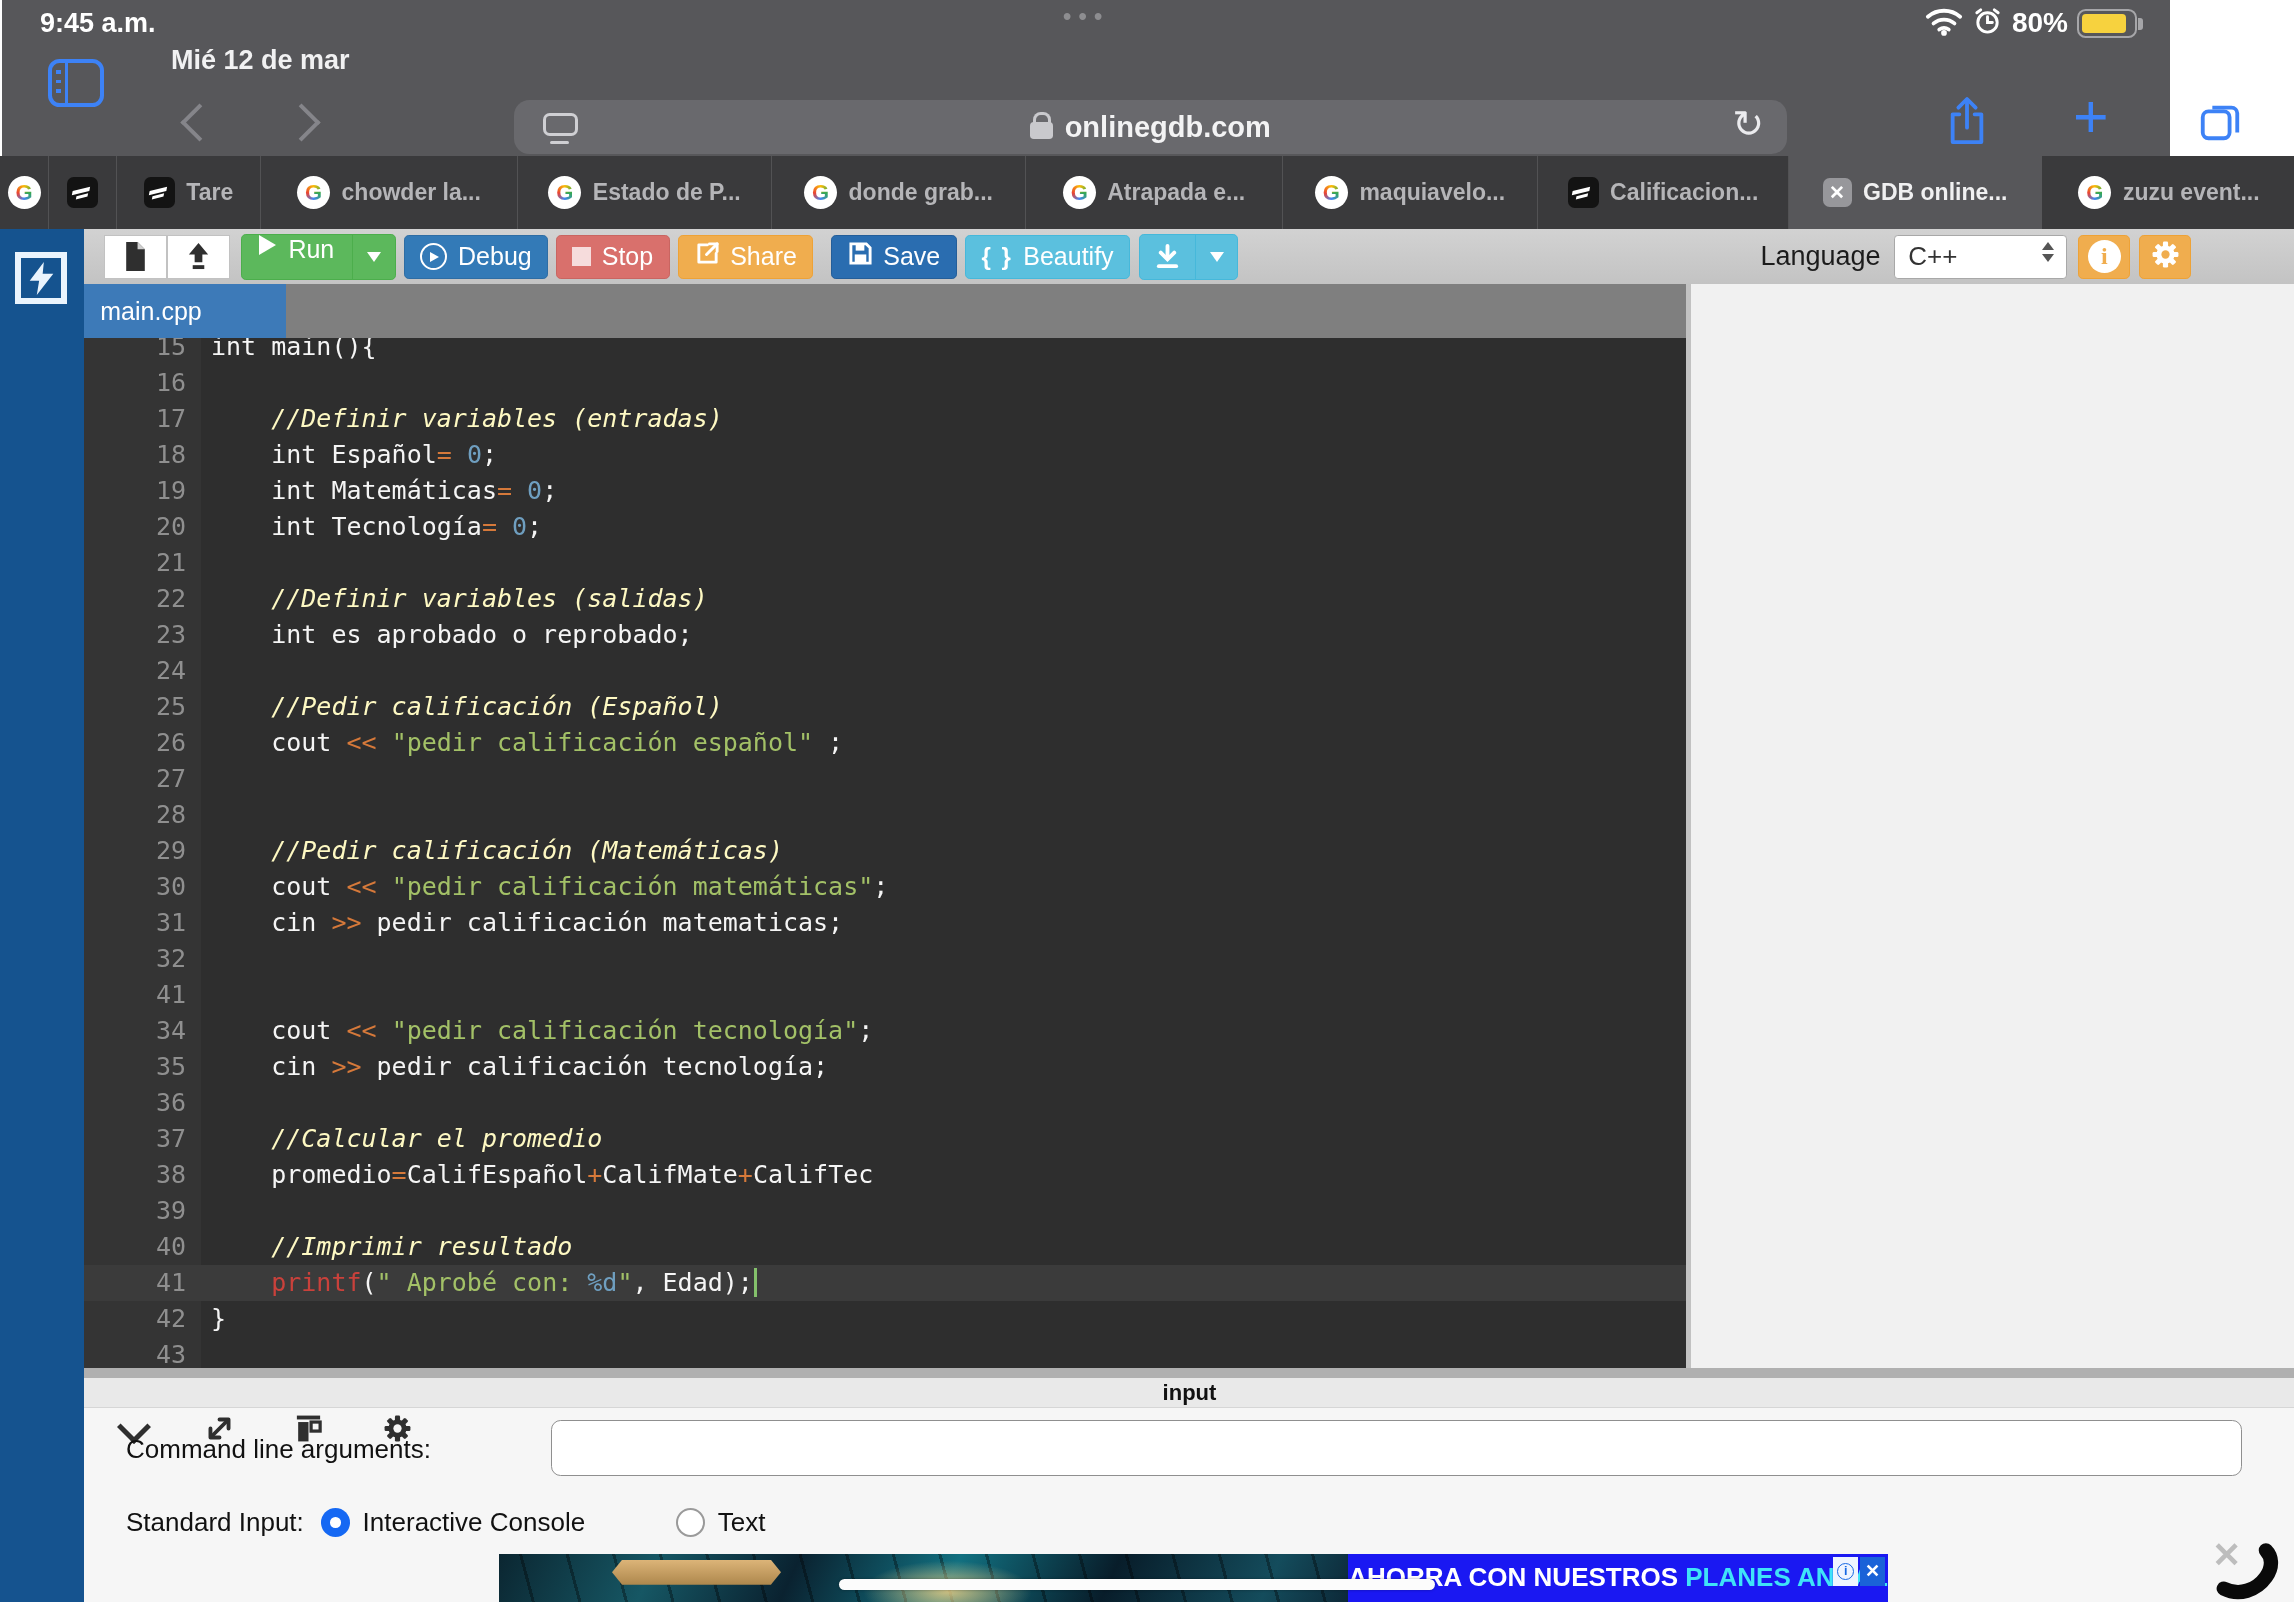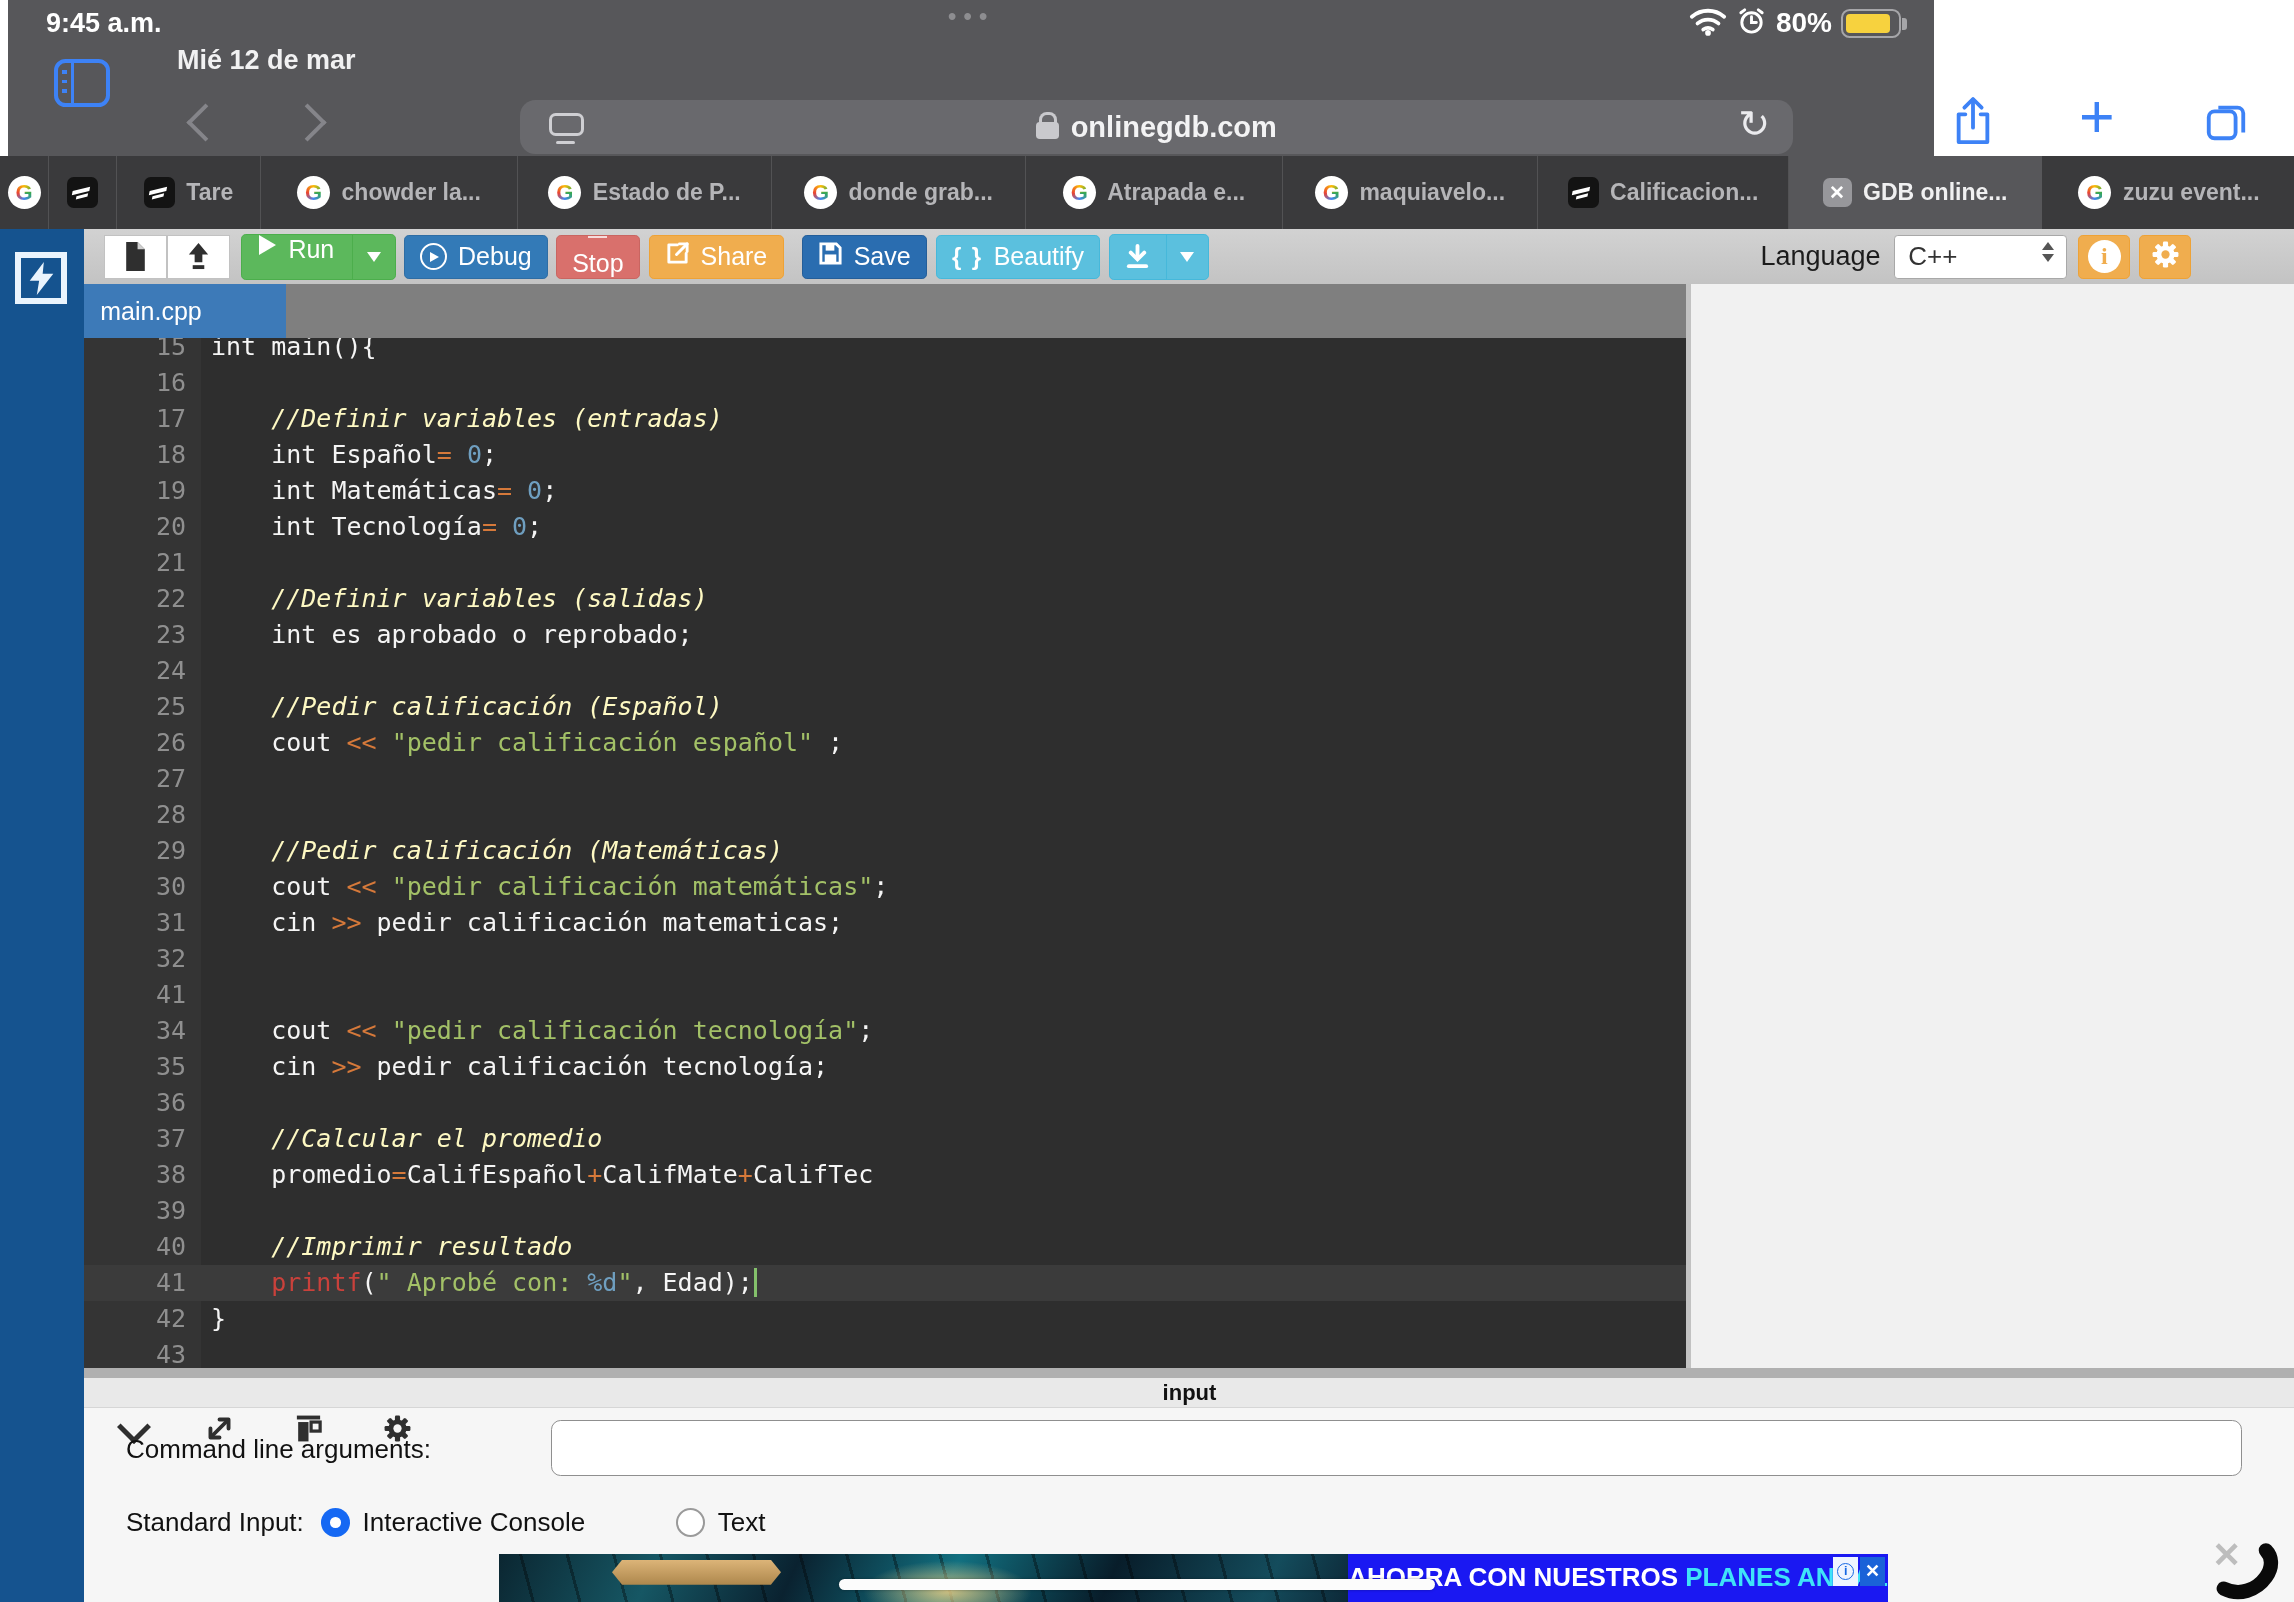--- a/index.html
+++ b/index.html
@@ -1,19 +1,19 @@
 <!DOCTYPE html>
 <html><head>
 <meta charset="utf-8">
 <style>
   html,body{margin:0;padding:0;}
   body{width:2294px;height:1602px;position:relative;overflow:hidden;background:#fff;
        font-family:"Liberation Sans", sans-serif;-webkit-font-smoothing:antialiased;}
   
-  .top-chrome{position:absolute;left:8px;top:0;width:1926px;height:156px;background:#57575a;}
+  .top-chrome{position:absolute;left:2px;top:0;width:2168px;height:156px;background:#57575a;}
   .status{position:absolute;left:0;top:0;width:100%;height:44px;color:#fff;}
   .st-time{position:absolute;left:38px;top:7.7px;font-size:27px;font-weight:700;}
   .st-date{position:absolute;left:169px;top:7.7px;font-size:27px;font-weight:600;color:#f1f1f2;margin-top:37px;}
   .st-dots{position:absolute;left:50%;top:1.9px;transform:translateX(-50%);color:#8d8d90;font-size:25px;letter-spacing:6.7px;}
   .st-right{position:absolute;right:33px;top:5.8px;display:flex;align-items:center;gap:9px;}
   .st-batt-pct{font-size:28px;font-weight:600;}
   .battery{width:60px;height:29px;border:2.9px solid #a6a6a9;border-radius:8.6px;position:relative;box-sizing:border-box;}
   .battery .fill{position:absolute;left:2.9px;top:2.9px;bottom:2.9px;width:78%;background:#f7d23e;border-radius:3.8px;}
   .battery .nub{position:absolute;right:-7.7px;top:7.7px;width:4.8px;height:11.5px;background:#a6a6a9;border-radius:0 2.9px 2.9px 0;}
   .nav{position:absolute;left:0;top:44px;width:100%;height:111px;}
@@ -52,21 +52,21 @@
   .rail-logo{position:absolute;left:15.4px;top:23px;width:52px;height:52px;border:6.7px solid #eaf4fd;display:flex;align-items:center;justify-content:center;box-sizing:border-box;}
   
   .gdb-toolbar{position:absolute;left:84px;top:229px;width:2211px;height:56px;background:linear-gradient(#d2d2d2,#c3c3c3);
                border-bottom:1.9px solid #969696;display:flex;align-items:center;box-sizing:border-box;}
   .icon-btn{width:63px;height:44px;background:#fff;border:1px solid #c2c2c2;display:flex;align-items:center;justify-content:center;box-sizing:border-box;}
   .btn{display:flex;align-items:center;gap:10.6px;height:44px;padding:0 15.4px;border-radius:4.8px;color:#fff;font-size:25px;font-weight:500;box-sizing:border-box;}
   .btn-run{background:#5cb85c;border:1px solid #4cae4c;padding:0;display:flex;align-items:center;height:44px;border-radius:4.8px;color:#fff;font-size:25px;}
   .run-main{display:flex;align-items:flex-start;gap:12.5px;padding:0 17.3px;height:100%;}
   .run-caret{padding:0 14.4px;height:100%;display:flex;align-items:center;border-left:1px solid #4cae4c;}
   .btn-debug{background:#337ab7;border:1px solid #2e6da4;}
-  .btn-stop{background:#d9706c;border:1px solid #c96561;flex-direction:column;}
+  .btn-stop{background:#d9706c;border:1px solid #c96561;}
   .btn-share{background:#f0ad4e;border:1px solid #eea236;}
   .btn-save{background:#2a6db0;border:1px solid #245e99;}
   .btn-light{background:#5bc0de;border:1px solid #46b8da;}
   .btn-dl{background:#5bc0de;border:1px solid #46b8da;padding:0;display:flex;align-items:center;height:44px;border-radius:4.8px;}
   .dl-main{padding:0 14.4px;height:100%;display:flex;align-items:center;}
   .dl-caret{padding:0 13.4px;height:100%;display:flex;align-items:center;border-left:1px solid #46b8da;}
   .play-tri{width:0;height:0;border-left:17.3px solid #fff;border-top:10.6px solid transparent;border-bottom:10.6px solid transparent;}
   .caret-down{width:0;height:0;border-top:10.6px solid #fff;border-left:7.7px solid transparent;border-right:7.7px solid transparent;}
   .stop-sq{width:19px;height:19px;background:#f6dcdc;}
   .debug-ic{width:27px;height:27px;border:2.9px solid #fff;border-radius:50%;display:flex;align-items:center;justify-content:center;box-sizing:border-box;}

